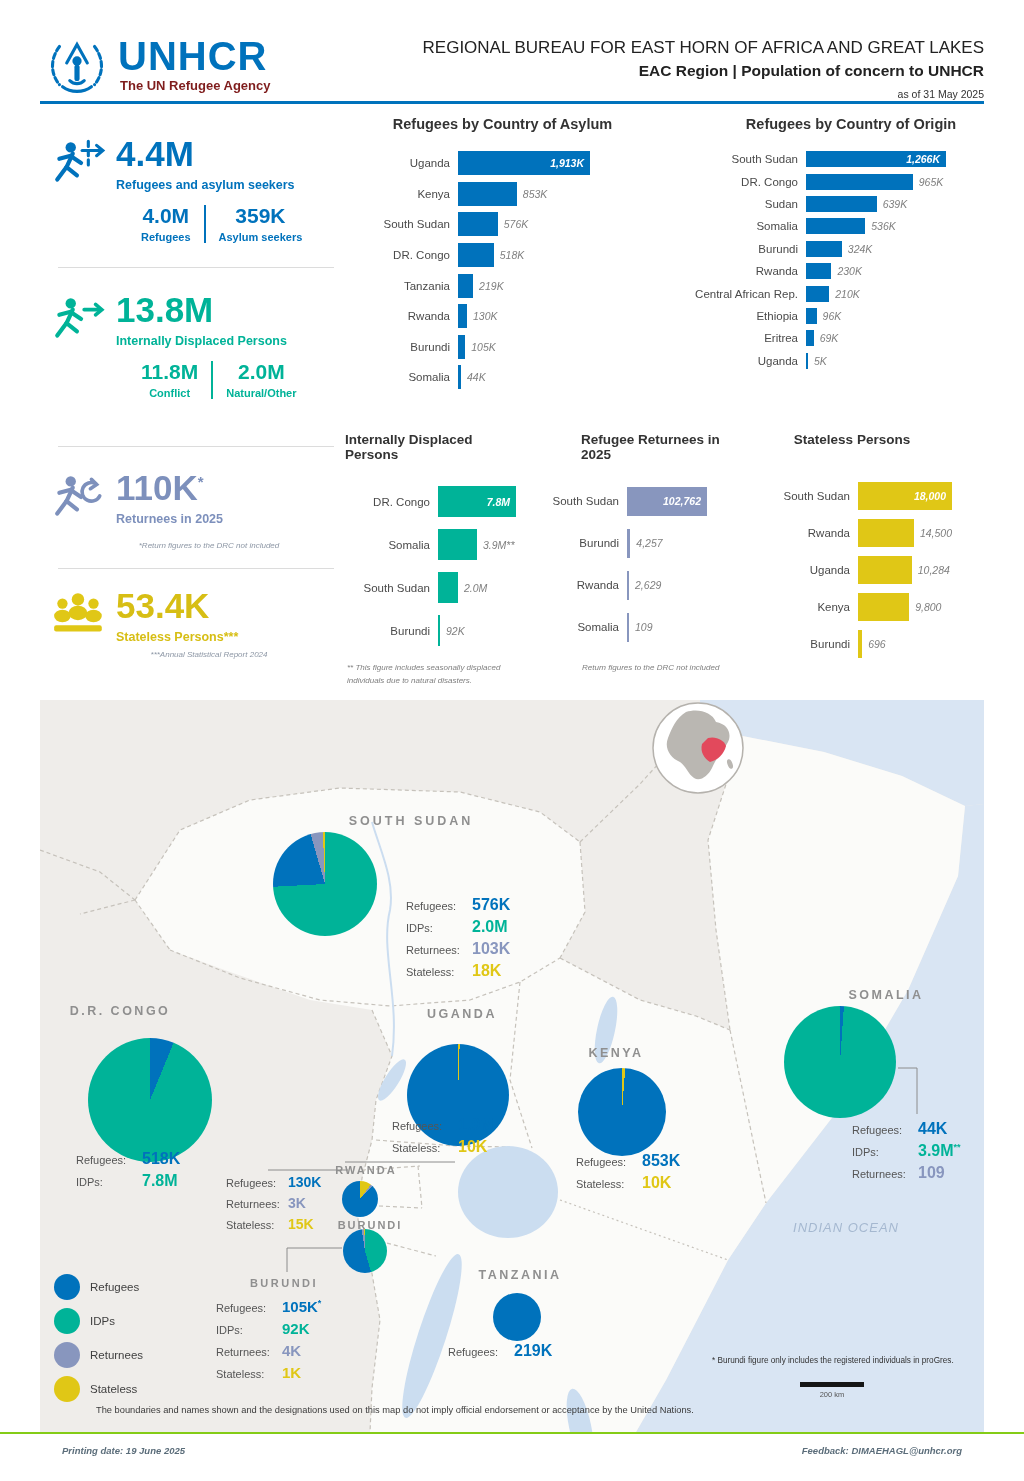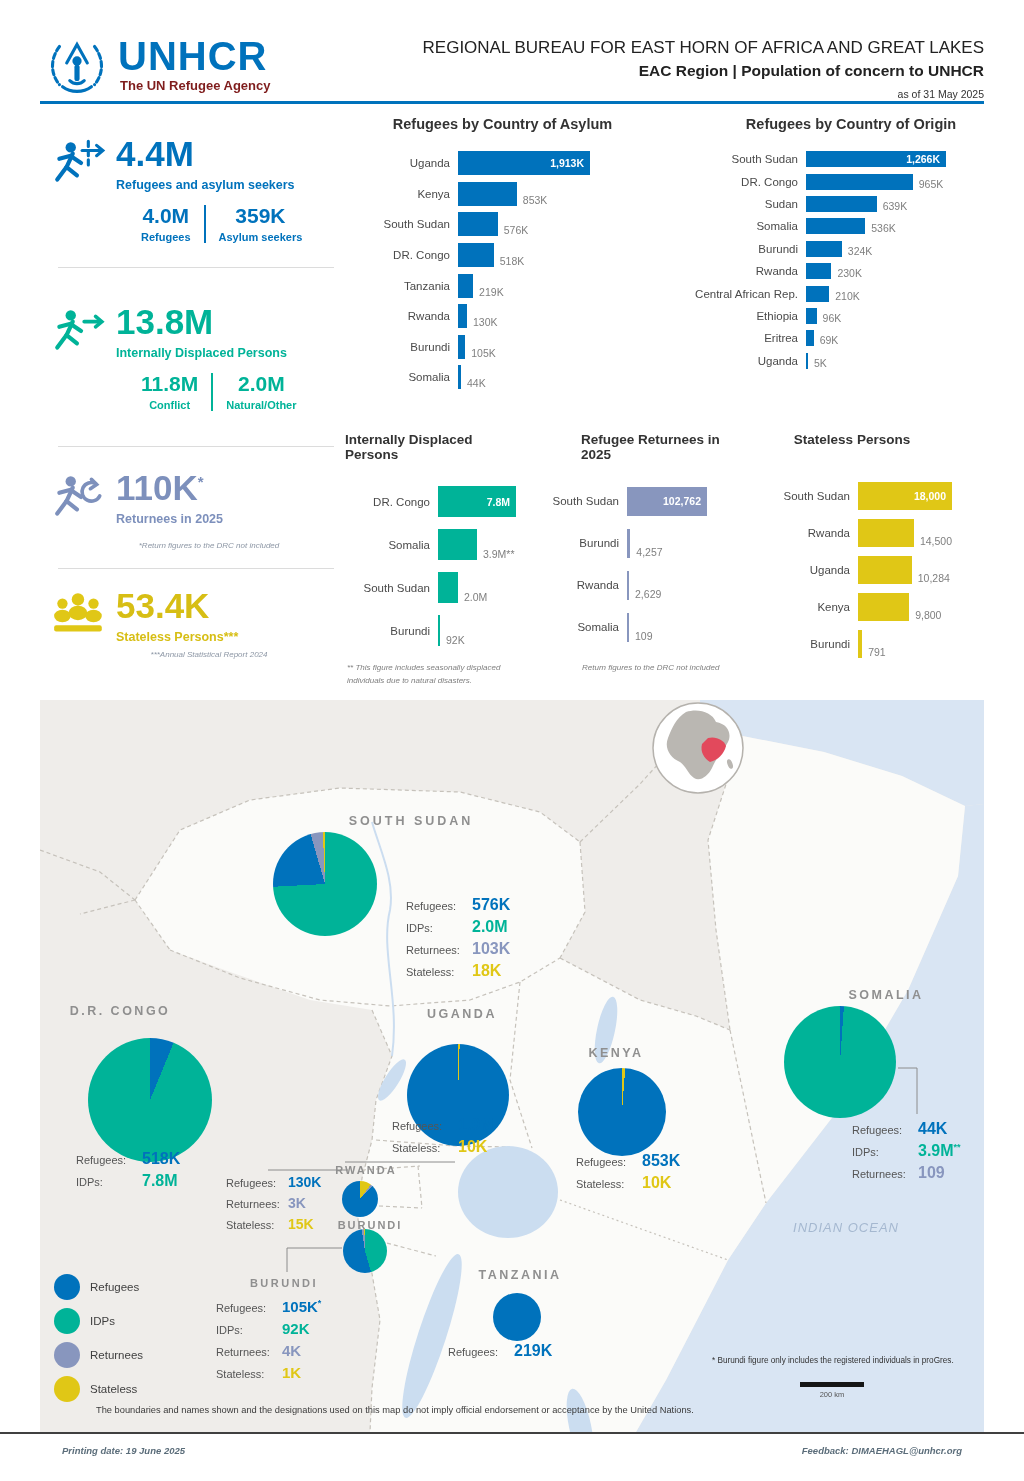--- a/index.html
+++ b/index.html
@@ -25,21 +25,21 @@
   .bdiv{width:2px;background:currentColor;}
   .kfn{margin-left:38px;margin-top:15px;font-size:8px;font-style:italic;color:#8d97a5;width:250px;text-align:center;}
   .blue{color:#0072BC}.teal{color:#00B398}.slate{color:#7D90BC}.yellow{color:#D7BE14}
   .sep{position:absolute;left:58px;width:276px;height:1px;background:#dcdcdc;}
   
   .chart{position:absolute;}
   .chart h3{margin:0;font-size:14.5px;color:#333;font-weight:bold;}
   .chart .rows{margin-top:16px;}
   .chart .row{display:flex;align-items:center;height:var(--rh);}
   .chart .cat{width:var(--lw);text-align:right;padding-right:8px;font-size:11.5px;color:#4a4a4a;white-space:nowrap;}
-  .chart .track{width:var(--tw);height:var(--bh);display:flex;align-items:flex-end;position:relative;flex:none;}
+  .chart .track{width:var(--tw);height:var(--bh);display:flex;align-items:center;position:relative;flex:none;font-style:italic;}
   .chart .bar{height:100%;min-width:2px;position:relative;}
   .chart .val{font-size:10.5px;color:#7f7f7f;margin-left:6px;white-space:nowrap;}
   .chart .val.inside{position:absolute;right:6px;top:50%;transform:translateY(-50%);color:#fff;font-weight:bold;margin:0;font-size:10.5px;}
   .chart-asylum{left:345px;top:116px;width:315px;--lw:105px;--tw:132px;--bh:24px;--rh:30.6px;}
   .chart-asylum h3{text-align:center;}
   .chart-origin{left:686px;top:116px;width:330px;--lw:112px;--tw:140px;--bh:16px;--rh:22.4px;}
   .chart-origin h3{text-align:center;}
   .chart-idp{left:345px;top:432px;width:235px;--lw:85px;--tw:78px;--bh:31px;--rh:43px;}
   .chart-idp h3{font-size:13.5px;width:170px;}
   .chart-idp .rows{margin-top:18px;}
@@ -78,21 +78,21 @@
   .ocean-label{position:absolute;left:716px;top:520px;width:180px;text-align:center;font-style:italic;font-size:13px;color:#A5B8D0;letter-spacing:1px;}
   .legend{position:absolute;left:14px;top:570px;}
   .lrow{display:flex;align-items:center;height:34px;}
   .ldot{width:26px;height:26px;border-radius:50%;margin-right:10px;flex:none;}
   .llab{font-size:11.5px;color:#3f3f3f;}
   .map-fn{position:absolute;left:672px;top:656px;font-size:8.2px;color:#333;white-space:nowrap;}
   .scalebar{position:absolute;left:760px;top:682px;width:64px;height:5px;background:#151515;}
   .scalelab{position:absolute;left:748px;top:690px;width:88px;text-align:center;font-size:7.5px;color:#555;}
   .disclaimer{position:absolute;left:56px;top:705px;width:880px;font-size:9.3px;color:#3b3b3b;}
   
-  .footer{position:absolute;left:0;right:0;top:1432px;height:49px;background:#fff;border-top:2px solid #404040;display:flex;justify-content:space-between;padding:11px 62px 0 62px;box-sizing:border-box;}
+  .footer{position:absolute;left:0;right:0;top:1432px;height:49px;background:#fff;border-top:2px solid #84cc16;display:flex;justify-content:space-between;padding:11px 62px 0 62px;box-sizing:border-box;}
   .footer span{font-size:9.5px;font-style:italic;font-weight:bold;color:#5b6d7a;}
 </style>
 </head>
 <body>
 
 <header>
   <span class="abs" style="left:44px;top:30px">
     <svg width="66" height="66" viewBox="0 0 64 64">
       <g stroke="#0072BC" stroke-width="3" fill="none" stroke-linecap="round">
         <path d="M15,16 C6,28 6,42 15,53" stroke-dasharray="5,3"></path>
@@ -140,21 +140,21 @@
     </div>
     <div class="bdiv"></div>
     <div class="bcell">
       <div class="bval">359K</div>
       <div class="blab">Asylum seekers</div>
     </div>
   </div>
 </section>
 <div class="sep" style="top:267px"></div>
 
-<section class="kstat stat2 teal" style="top:304px;left:46px">
+<section class="kstat stat2 teal" style="top:292px;left:46px">
   <span class="icon">
     <svg width="58" height="52" viewBox="0 0 56 48">
       <circle cx="20" cy="8" r="5" fill="#00B398"></circle>
       <g stroke="#00B398" stroke-width="4" fill="none" stroke-linecap="round">
         <path d="M22,14 L16,27"></path>
           <path d="M21,17 L30,23"></path>
           <path d="M20,16 L9,19"></path>
         <path d="M16,27 L26,35"></path>
           <path d="M16,27 L7,39"></path>
       </g>
@@ -461,21 +461,21 @@
         <div class="cat">Kenya</div>
         <div class="track">
           <div class="bar" style="background: rgb(224, 199, 22); width: 54.4444%;"></div>
           <span class="val">9,800</span>
         </div>
       </div>
       <div class="row">
         <div class="cat">Burundi</div>
         <div class="track">
           <div class="bar" style="background: rgb(224, 199, 22); width: 4.39444%;"></div>
-          <span class="val">791</span>
+          <span class="val">696</span>
         </div>
       </div>
     </div>
 </section>
 
 <div class="chartfn fn-idp">** This figure includes seasonally displaced individuals due to natural disasters.</div>
 <div class="chartfn fn-ret">Return figures to the DRC not included</div>
 
 <section class="map">
   <svg class="base" width="944" height="732" viewBox="0 0 944 732">

